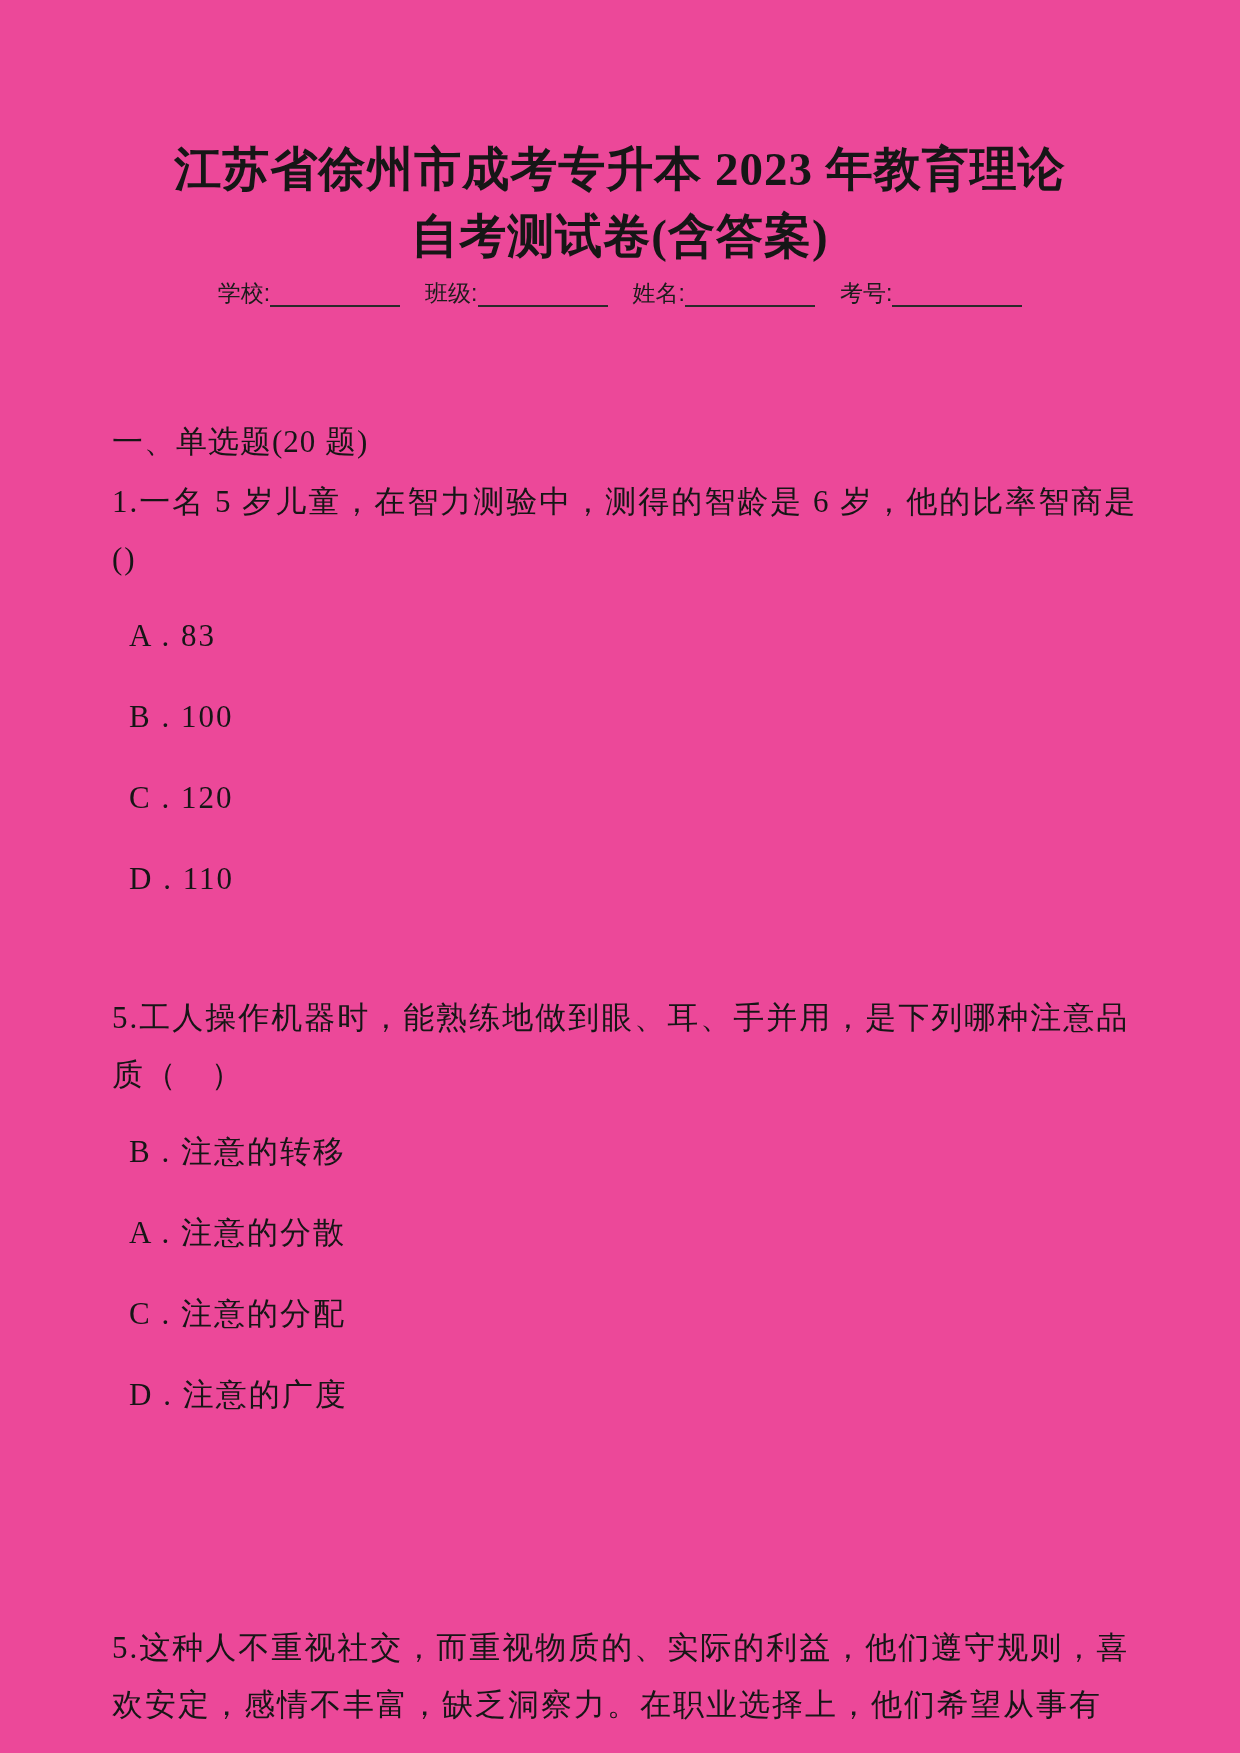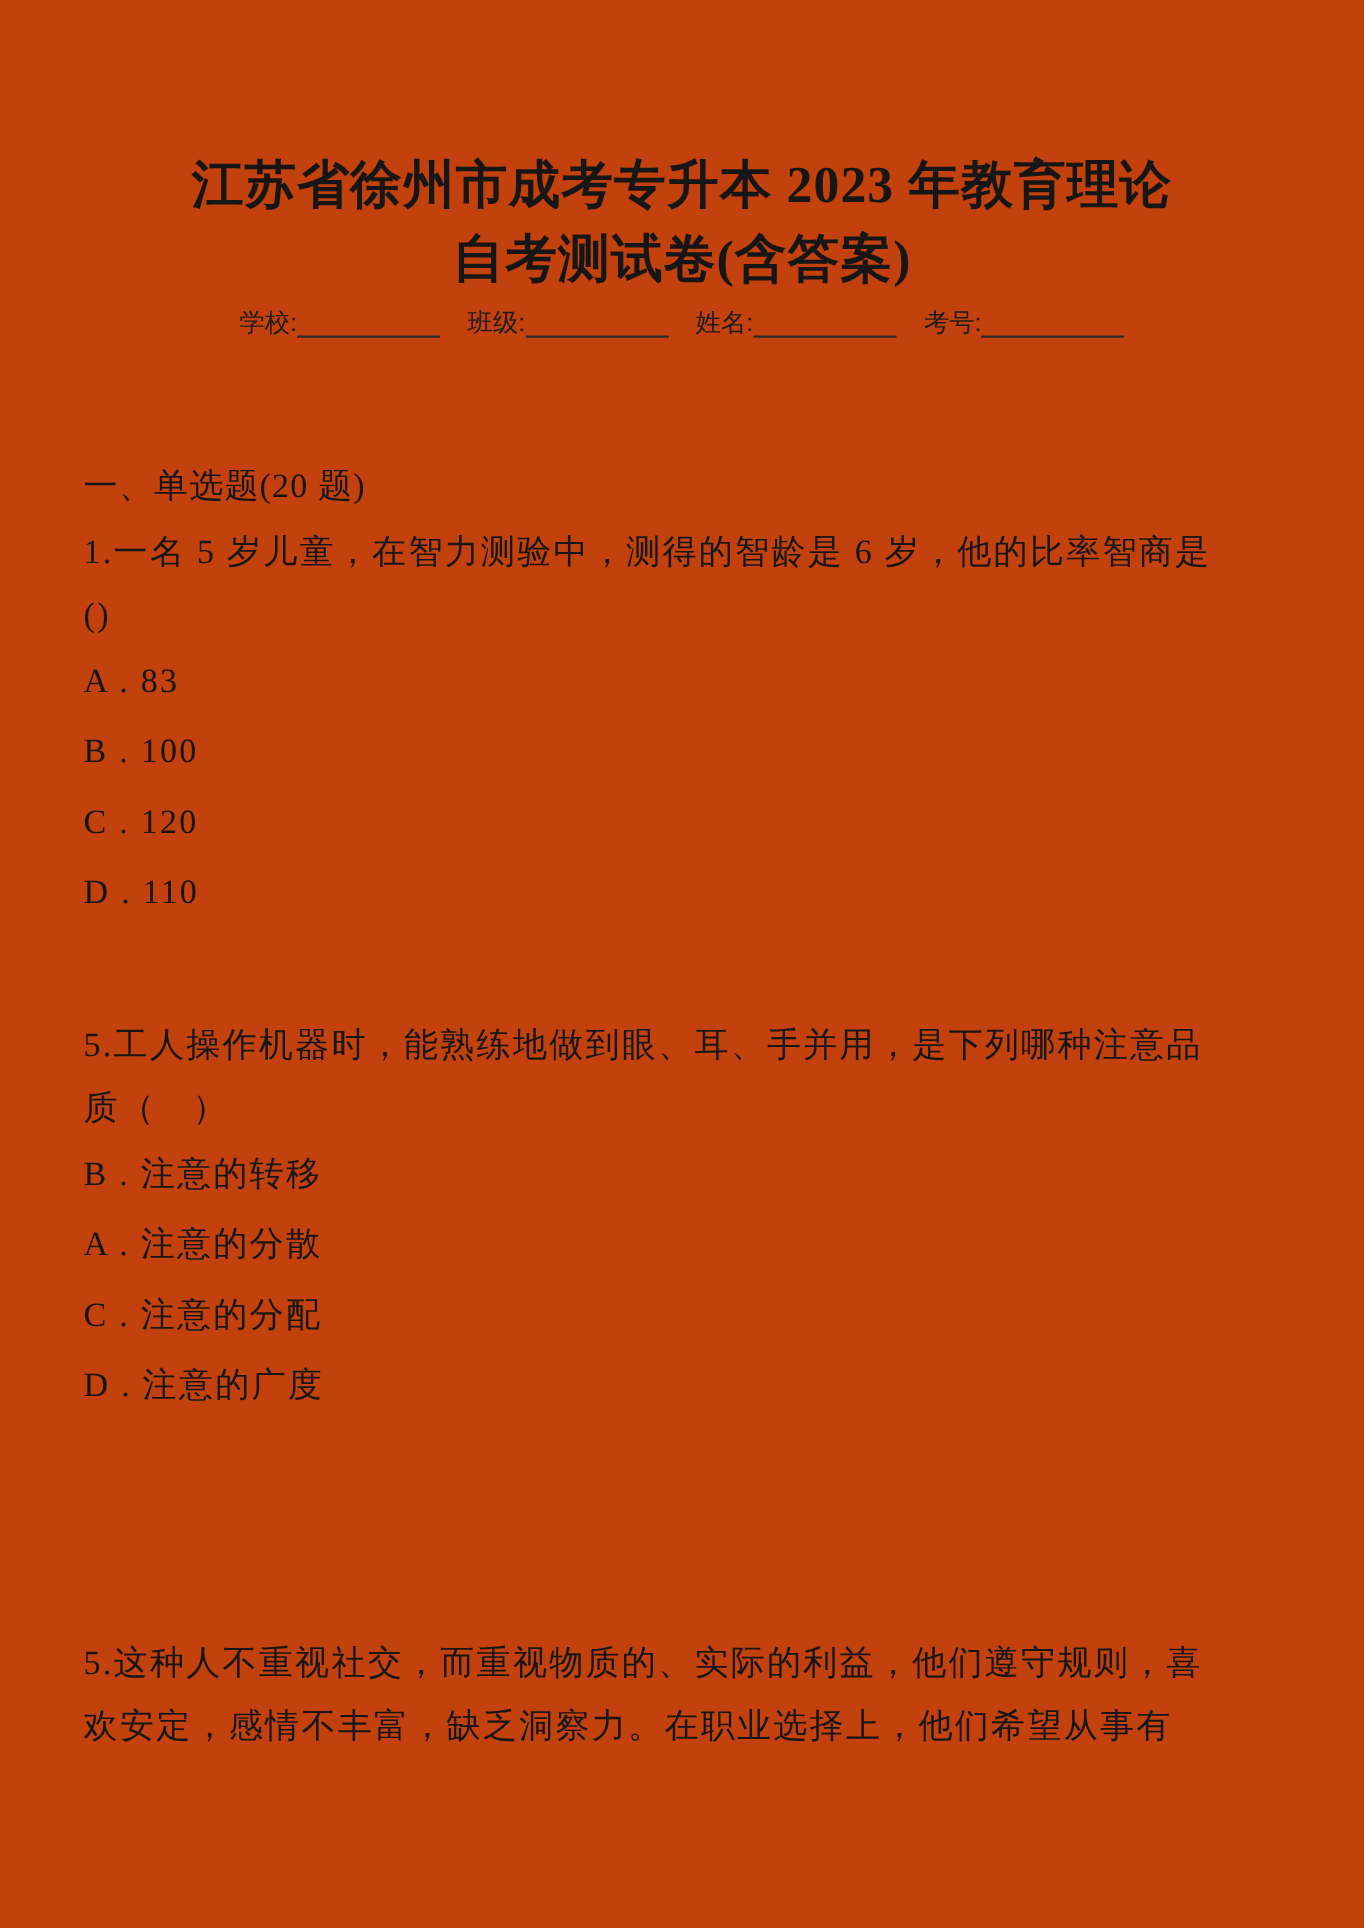--- a/index.html
+++ b/index.html
@@ -1,20 +1,20 @@
 <!DOCTYPE html>
 <html><head>
 <meta charset="utf-8">
 <style>
   html,body { margin:0; padding:0; background:#ffffff; }
   .page {
     position:relative;
     width:1240px; height:1753px;
     margin:0 auto;
-    background:#c2410c;
+    background:#ec4899;
     color:#161616;
     font-family:"Liberation Serif","DejaVu Serif",serif;
     overflow:hidden;
   }
   .title {
     margin:0;
     padding-top:136px;
     text-align:center;
     font-size:47px;
     line-height:67px;
@@ -33,39 +33,39 @@
     color:#1c1c1c;
   }
   .field { display:flex; align-items:flex-end; }
   .field-label { line-height:27px; white-space:nowrap; }
   .blank {
     display:inline-block;
     width:130px; height:25px;
     border-bottom:2px solid #2a2a2a;
   }
   .body-col {
-    padding-left:76px;
+    padding-left:112px;
     padding-right:152px;
     font-family:Liberation Serif, serif;
   }
   .section-heading {
     margin-top:104px;
     font-size:31px;
     line-height:62px;
     letter-spacing:1px;
   }
   .q-line {
     margin:0;
     font-size:31px;
     line-height:57px;
     letter-spacing:2px;
     white-space:nowrap;
   }
   .opt {
-    margin:0;
+    margin:17px;
     font-size:31px;
     line-height:64px;
     letter-spacing:2px;
     white-space:nowrap;
   }
   .question.q1 { margin-bottom:78px; }
   .question.q2 { margin-bottom:192px; }
 </style>
 </head>
 <body>

